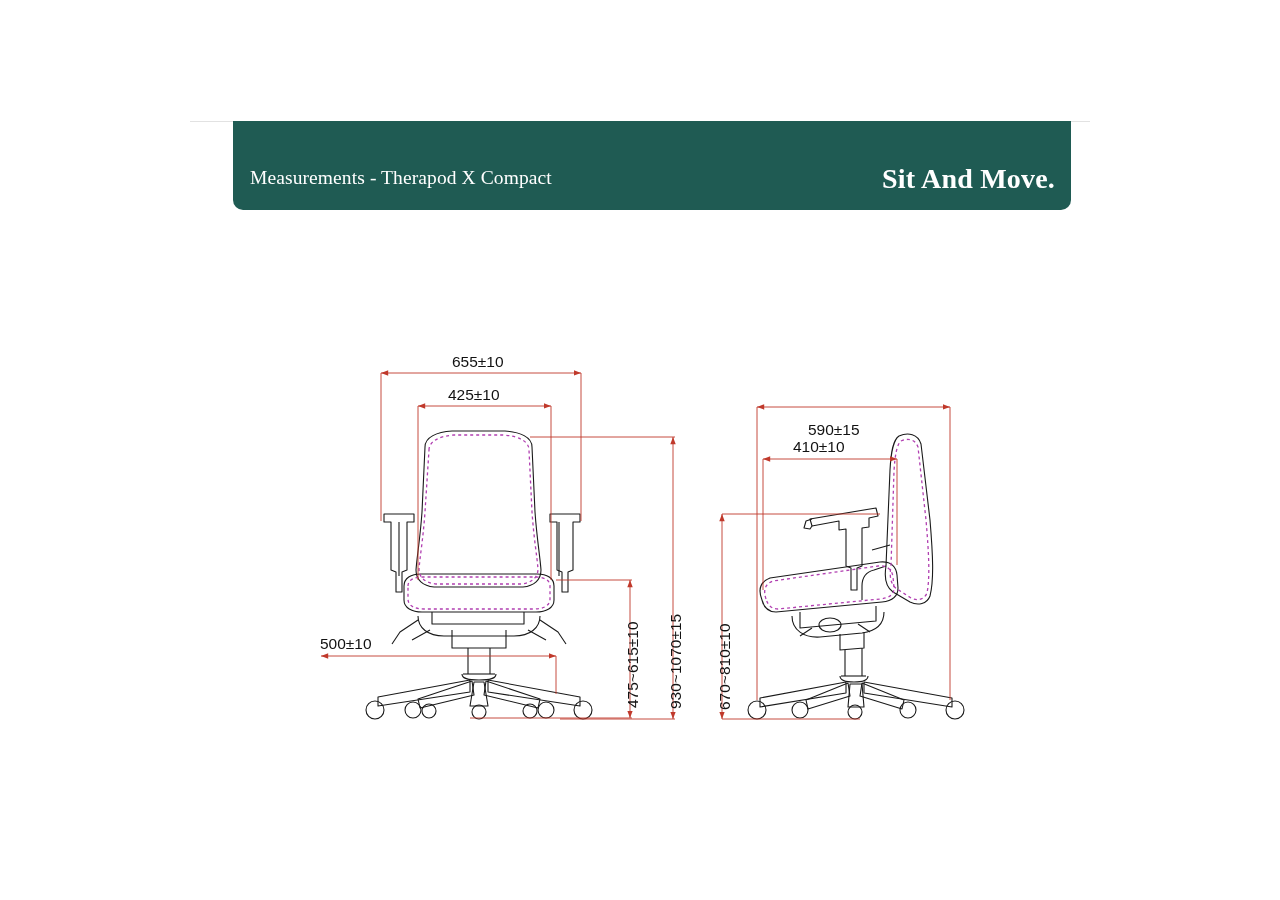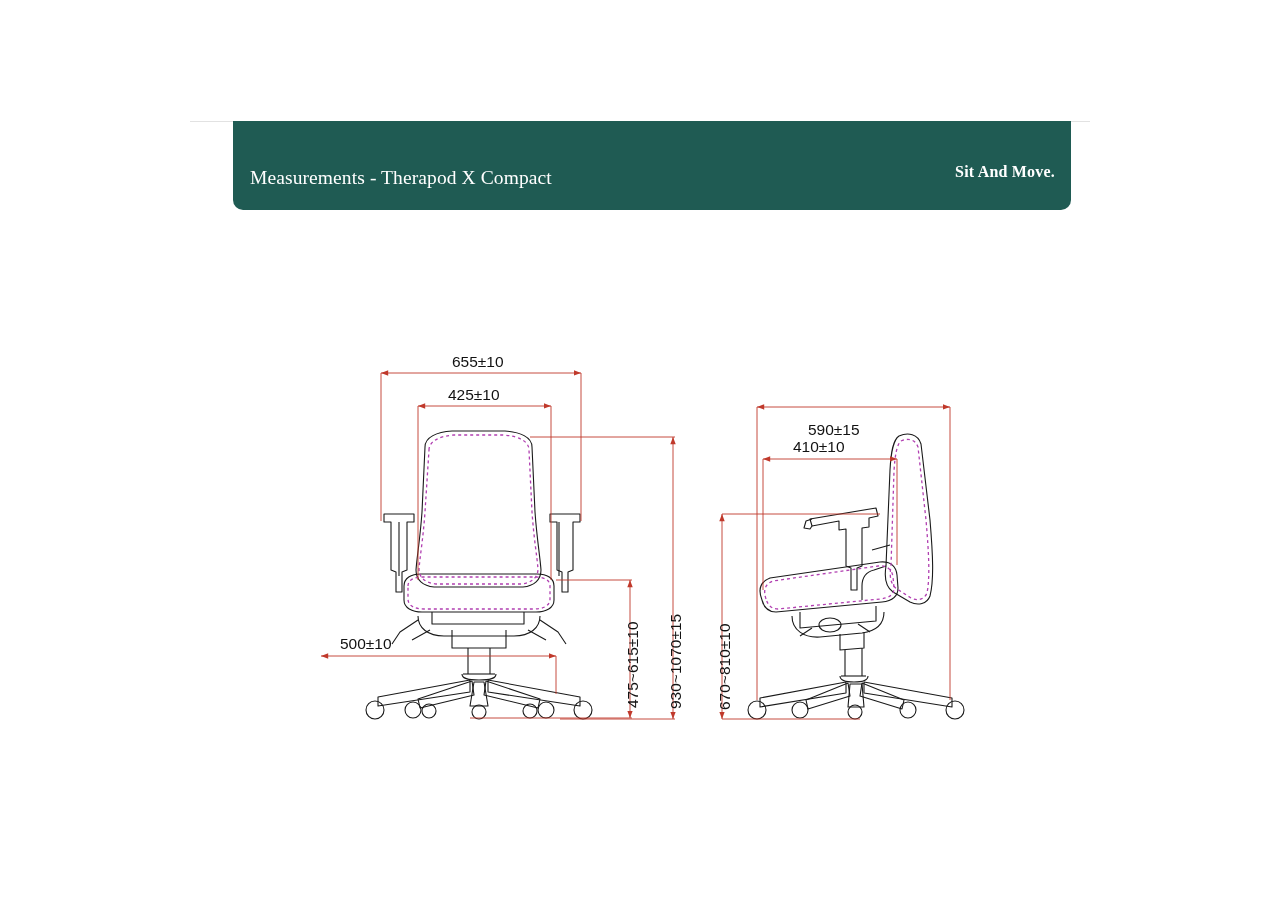--- a/index.html
+++ b/index.html
@@ -41,21 +41,21 @@
     font-size: 19.5px;
     color: #ffffff;
     letter-spacing: 0.1px;
     white-space: nowrap;
   }
   .header-brand {
     position: absolute;
     right: 16px; top: 42px;
     font-family: "Liberation Serif", serif;
     font-weight: bold;
-    font-size: 16px;
+    font-size: 28px;
     color: #ffffff;
     letter-spacing: 0.2px;
     white-space: nowrap;
   }
 
   
   .drawing {
     position: absolute;
     left: 0; top: 0;
     width: 1280px; height: 692px;
@@ -230,21 +230,21 @@
         <line x1="897" y1="459" x2="897" y2="565"></line>
 
         <line x1="722" y1="514" x2="722" y2="719" marker-start="url(#arStart)" marker-end="url(#ar)"></line>
         <line x1="722" y1="514" x2="880" y2="514"></line>
         <line x1="722" y1="719" x2="860" y2="719"></line>
       </g>
     </svg>
 
     <div class="dim-label" style="left:452px; top:353px;">655±10</div>
     <div class="dim-label" style="left:448px; top:386px;">425±10</div>
-    <div class="dim-label" style="left:340px; top:635px;">500±10</div>
+    <div class="dim-label" style="left:320px; top:635px;">500±10</div>
     <div class="dim-label vert" style="left:624px; top:708px;">475~615±10</div>
     <div class="dim-label vert" style="left:667px; top:709px;">930~1070±15</div>
 
     <div class="dim-label" style="left:808px; top:385px;margin-top:36px;">590±15</div>
     <div class="dim-label" style="left:793px; top:438px;text-align:right;">410±10</div>
     <div class="dim-label vert" style="left:716px; top:710px;">670~810±10</div>
   </div>
 
 </div>
 

